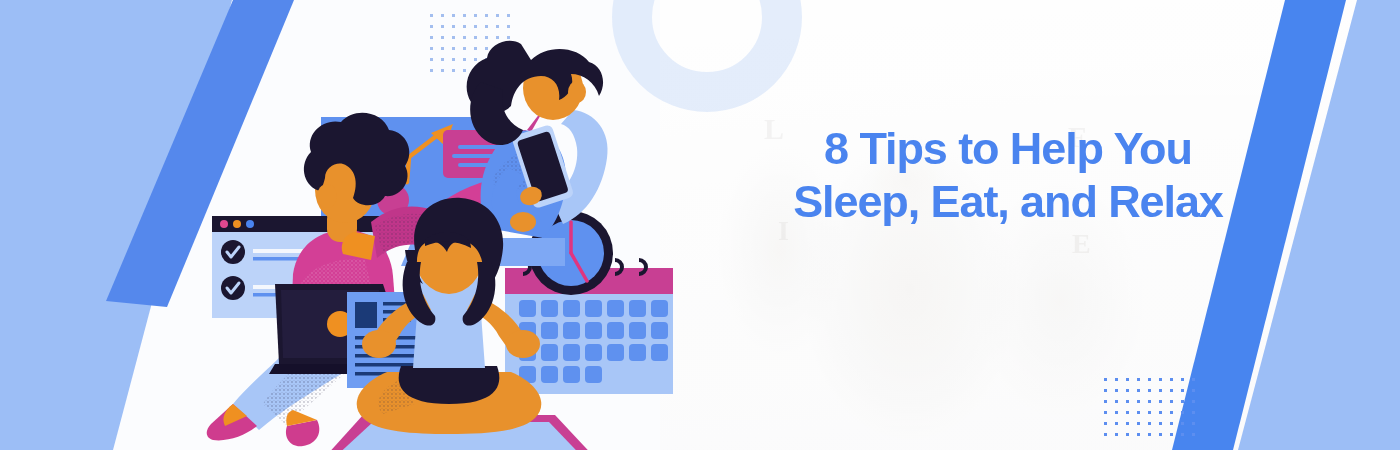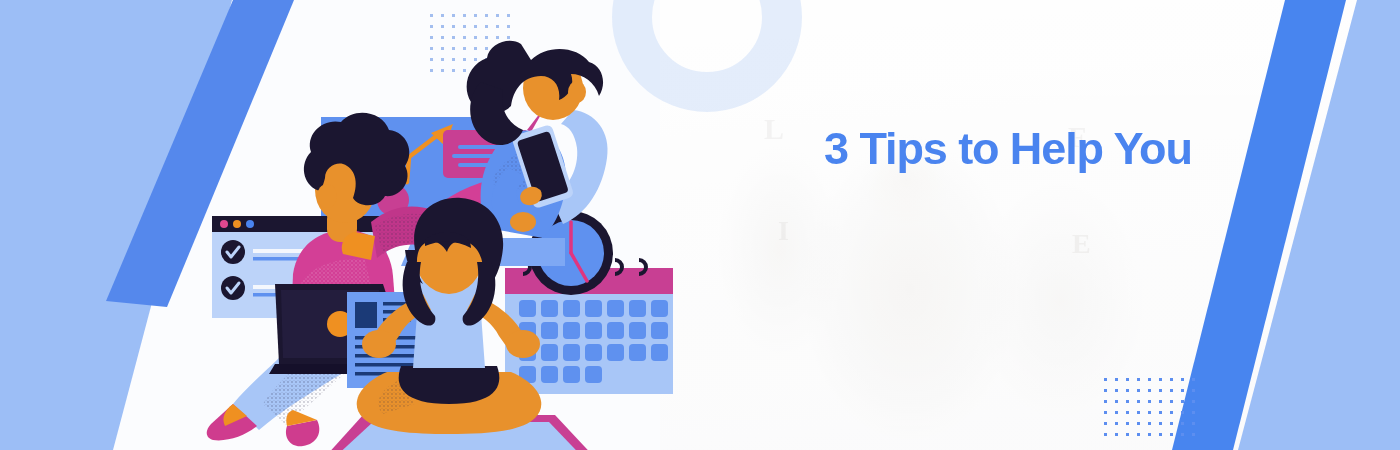--- a/index.html
+++ b/index.html
@@ -405,16 +405,17 @@
                  c6 -22 2 -46 -14 -52 c-10 -4 -18 2 -20 10 c-8 -14 -22 -14 -28 -2
                  c-4 10 -2 24 4 34 c-10 -6 -16 -18 -18 -34 z" fill="#1b1630"></path>
         <path d="M232 262 c-10 24 -2 52 16 62 c8 4 14 0 12 -8 c-12 -14 -18 -34 -14 -54 z" fill="#1b1630"></path>
         <path d="M316 262 c10 24 2 52 -16 62 c-8 4 -14 0 -12 -8 c12 -14 18 -34 14 -54 z" fill="#1b1630"></path>
         <path d="M250 240 c10 -8 22 -10 34 -6 c8 2 12 8 12 14 c-14 -8 -32 -8 -46 -2 z" fill="#1b1630"></path>
       </g>
     </svg>
   </div>
 
   <div class="copy">
-    <div class="hl l1">3 Tips to Help You</div>
+    <div class="hl l1">8 Tips to Help You</div>
+    <div class="hl l2">Sleep, Eat, and Relax</div>
   </div>
 
 </div>
 
 </body></html>

